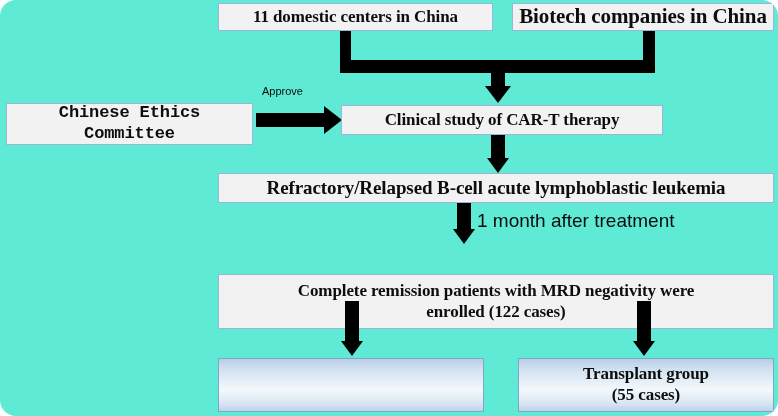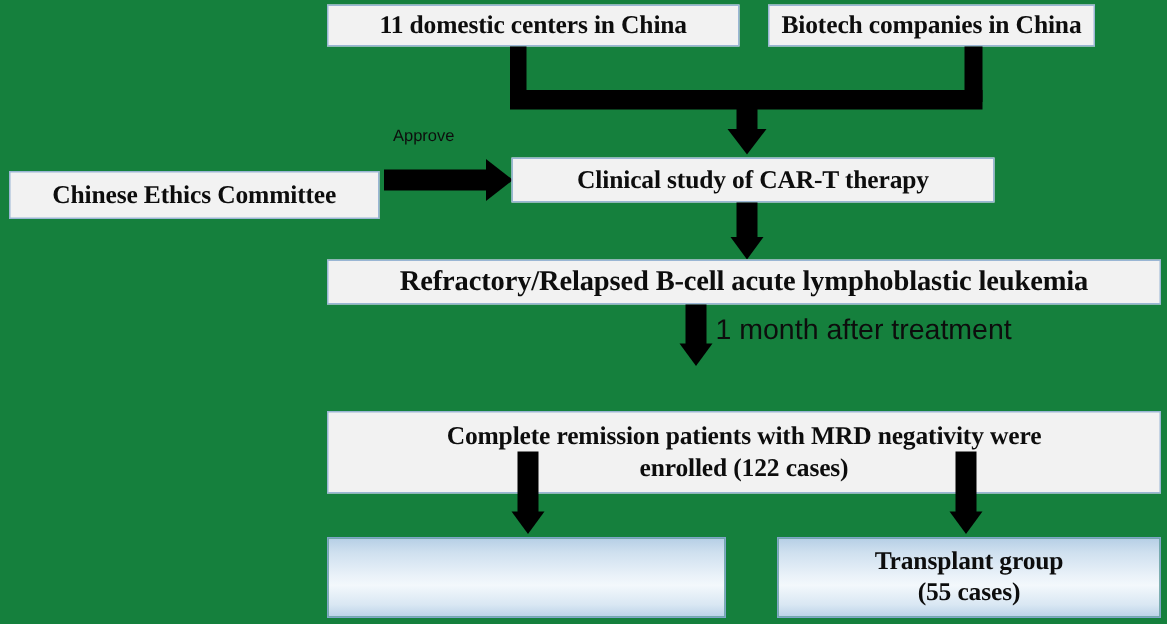--- a/index.html
+++ b/index.html
@@ -7,22 +7,23 @@
     padding: 0;
     background: #ffffff;
   }
   body {
     font-family: "Liberation Serif", "DejaVu Serif", serif;
   }
   #canvas {
     position: relative;
     width: 778px;
     height: 416px;
-    background: #15803d;
+    background: #5eead4;
     overflow: hidden;
+    border-radius: 16px;
   }
 
   
   .box {
     position: absolute;
     box-sizing: border-box;
     border: 1px solid #9ab6d4;
     background: #f2f2f2;
     display: flex;
     align-items: center;
@@ -40,22 +41,22 @@
         #cfe0ef 18%,
         #eaf2f9 48%,
         #f3f8fc 60%,
         #d9e7f3 85%,
         #bcd3e8 100%);
     border-color: #7fa6c8;
   }
 
   
   #box-centers        { left: 218px; top: 3px;   width: 275px; height: 28px; font-size: 17px; }
-  #box-biotech        { left: 512px; top: 3px;   width: 218px; height: 28px; font-size: 17px; }
-  #box-ethics         { left: 6px;   top: 114px; width: 247px; height: 32px; font-size: 17px; }
+  #box-biotech        { left: 512px; top: 3px;   width: 262px; height: 28px; font-size: 21px; }
+  #box-ethics         { left: 6px;   top: 103px; width: 247px; height: 42px; font-size: 17px; font-family: Liberation Mono, monospace; }
   #box-clinical       { left: 341px; top: 105px; width: 322px; height: 30px; font-size: 17px; text-align: center; }
   #box-refractory     { left: 218px; top: 173px; width: 556px; height: 30px; font-size: 19px; }
   #box-enrolled       { left: 218px; top: 246px; width: 556px; height: 55px; font-size: 17px; margin-top: 28px; }
   #box-nontransplant  { left: 218px; top: 358px; width: 266px; height: 54px; font-size: 17px; }
   #box-transplant     { left: 518px; top: 358px; width: 256px; height: 54px; font-size: 17px; }
 
   .box-text { display: block; padding: 0 6px; }
 
   
   .bar {

